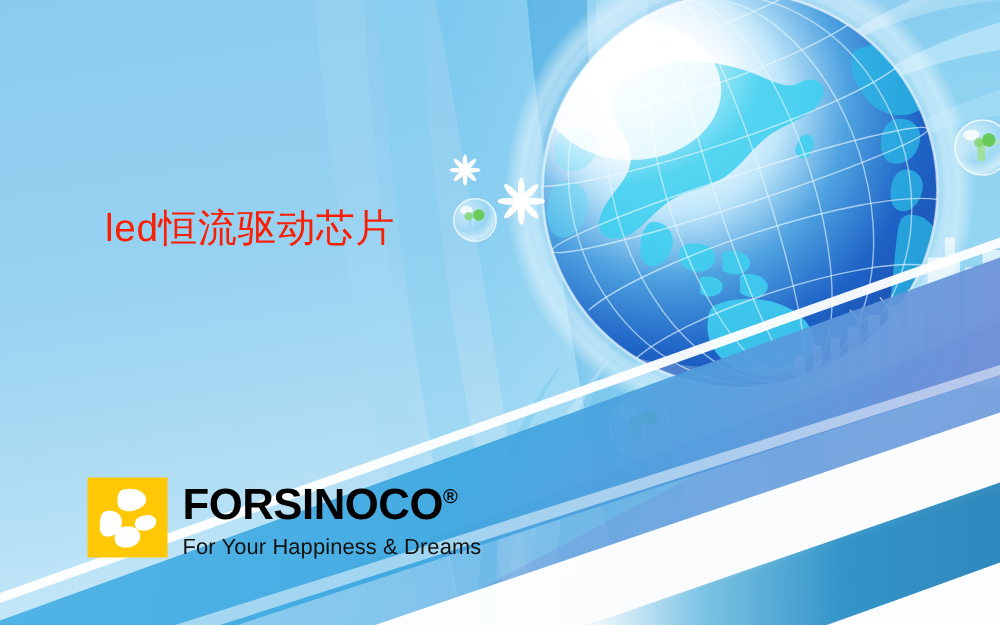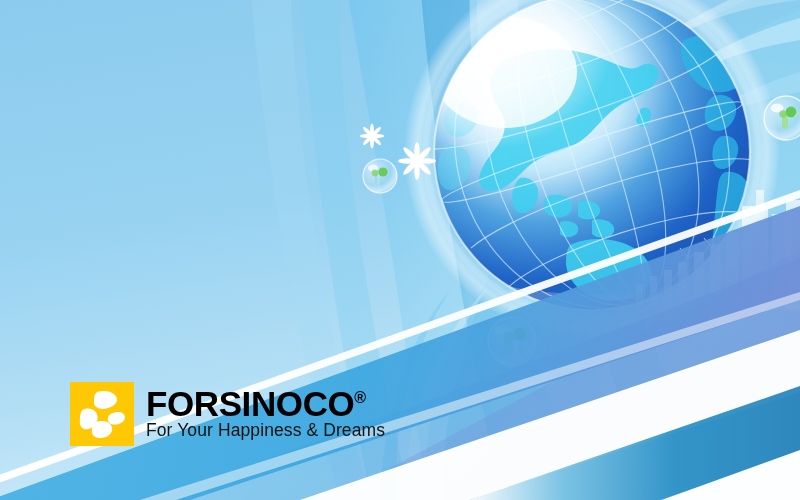--- a/index.html
+++ b/index.html
@@ -82,21 +82,21 @@
   .brand-name .reg {
     font-size: 16px;
     vertical-align: super;
     line-height: 1;
   }
   .brand-tagline {
     color: #12120f;
     font-size: 17.5px;
     font-weight: 400;
     line-height: 1;
-    margin-top: 1px;
+    margin-top: 8px;
     letter-spacing: 0.1px;
     white-space: nowrap;
     font-family: "Liberation Sans", sans-serif;
   }
 </style>
 </head>
 <body>
 
 <div id="stage">
 
@@ -395,20 +395,21 @@
         <path d="M470,500 L800,386 L800,452 L660,500 Z" fill="url(#gCornerBand)" opacity="0.95"></path>
 
         <path d="M662,500 L800,450 L800,500 Z" fill="#ffffff" opacity="0.98"></path>
       </g>
 
       <rect x="0" y="0" width="800" height="500" fill="none"></rect>
     </g>
   </svg>
 
   <div class="headline">
+    <div class="headline-line first">led恒流驱动芯片</div>
   </div>
 
   <div class="logo-block">
 
     <div class="logo-mark">
       <svg width="64" height="64" viewBox="0 0 64 64" xmlns="http://www.w3.org/2000/svg">
 
         <g fill="#ffffff">
 
           <path d="M28.5,9.5 C38,7.5 46,11 47,17 C47.6,21 43,25 36.5,26.5

